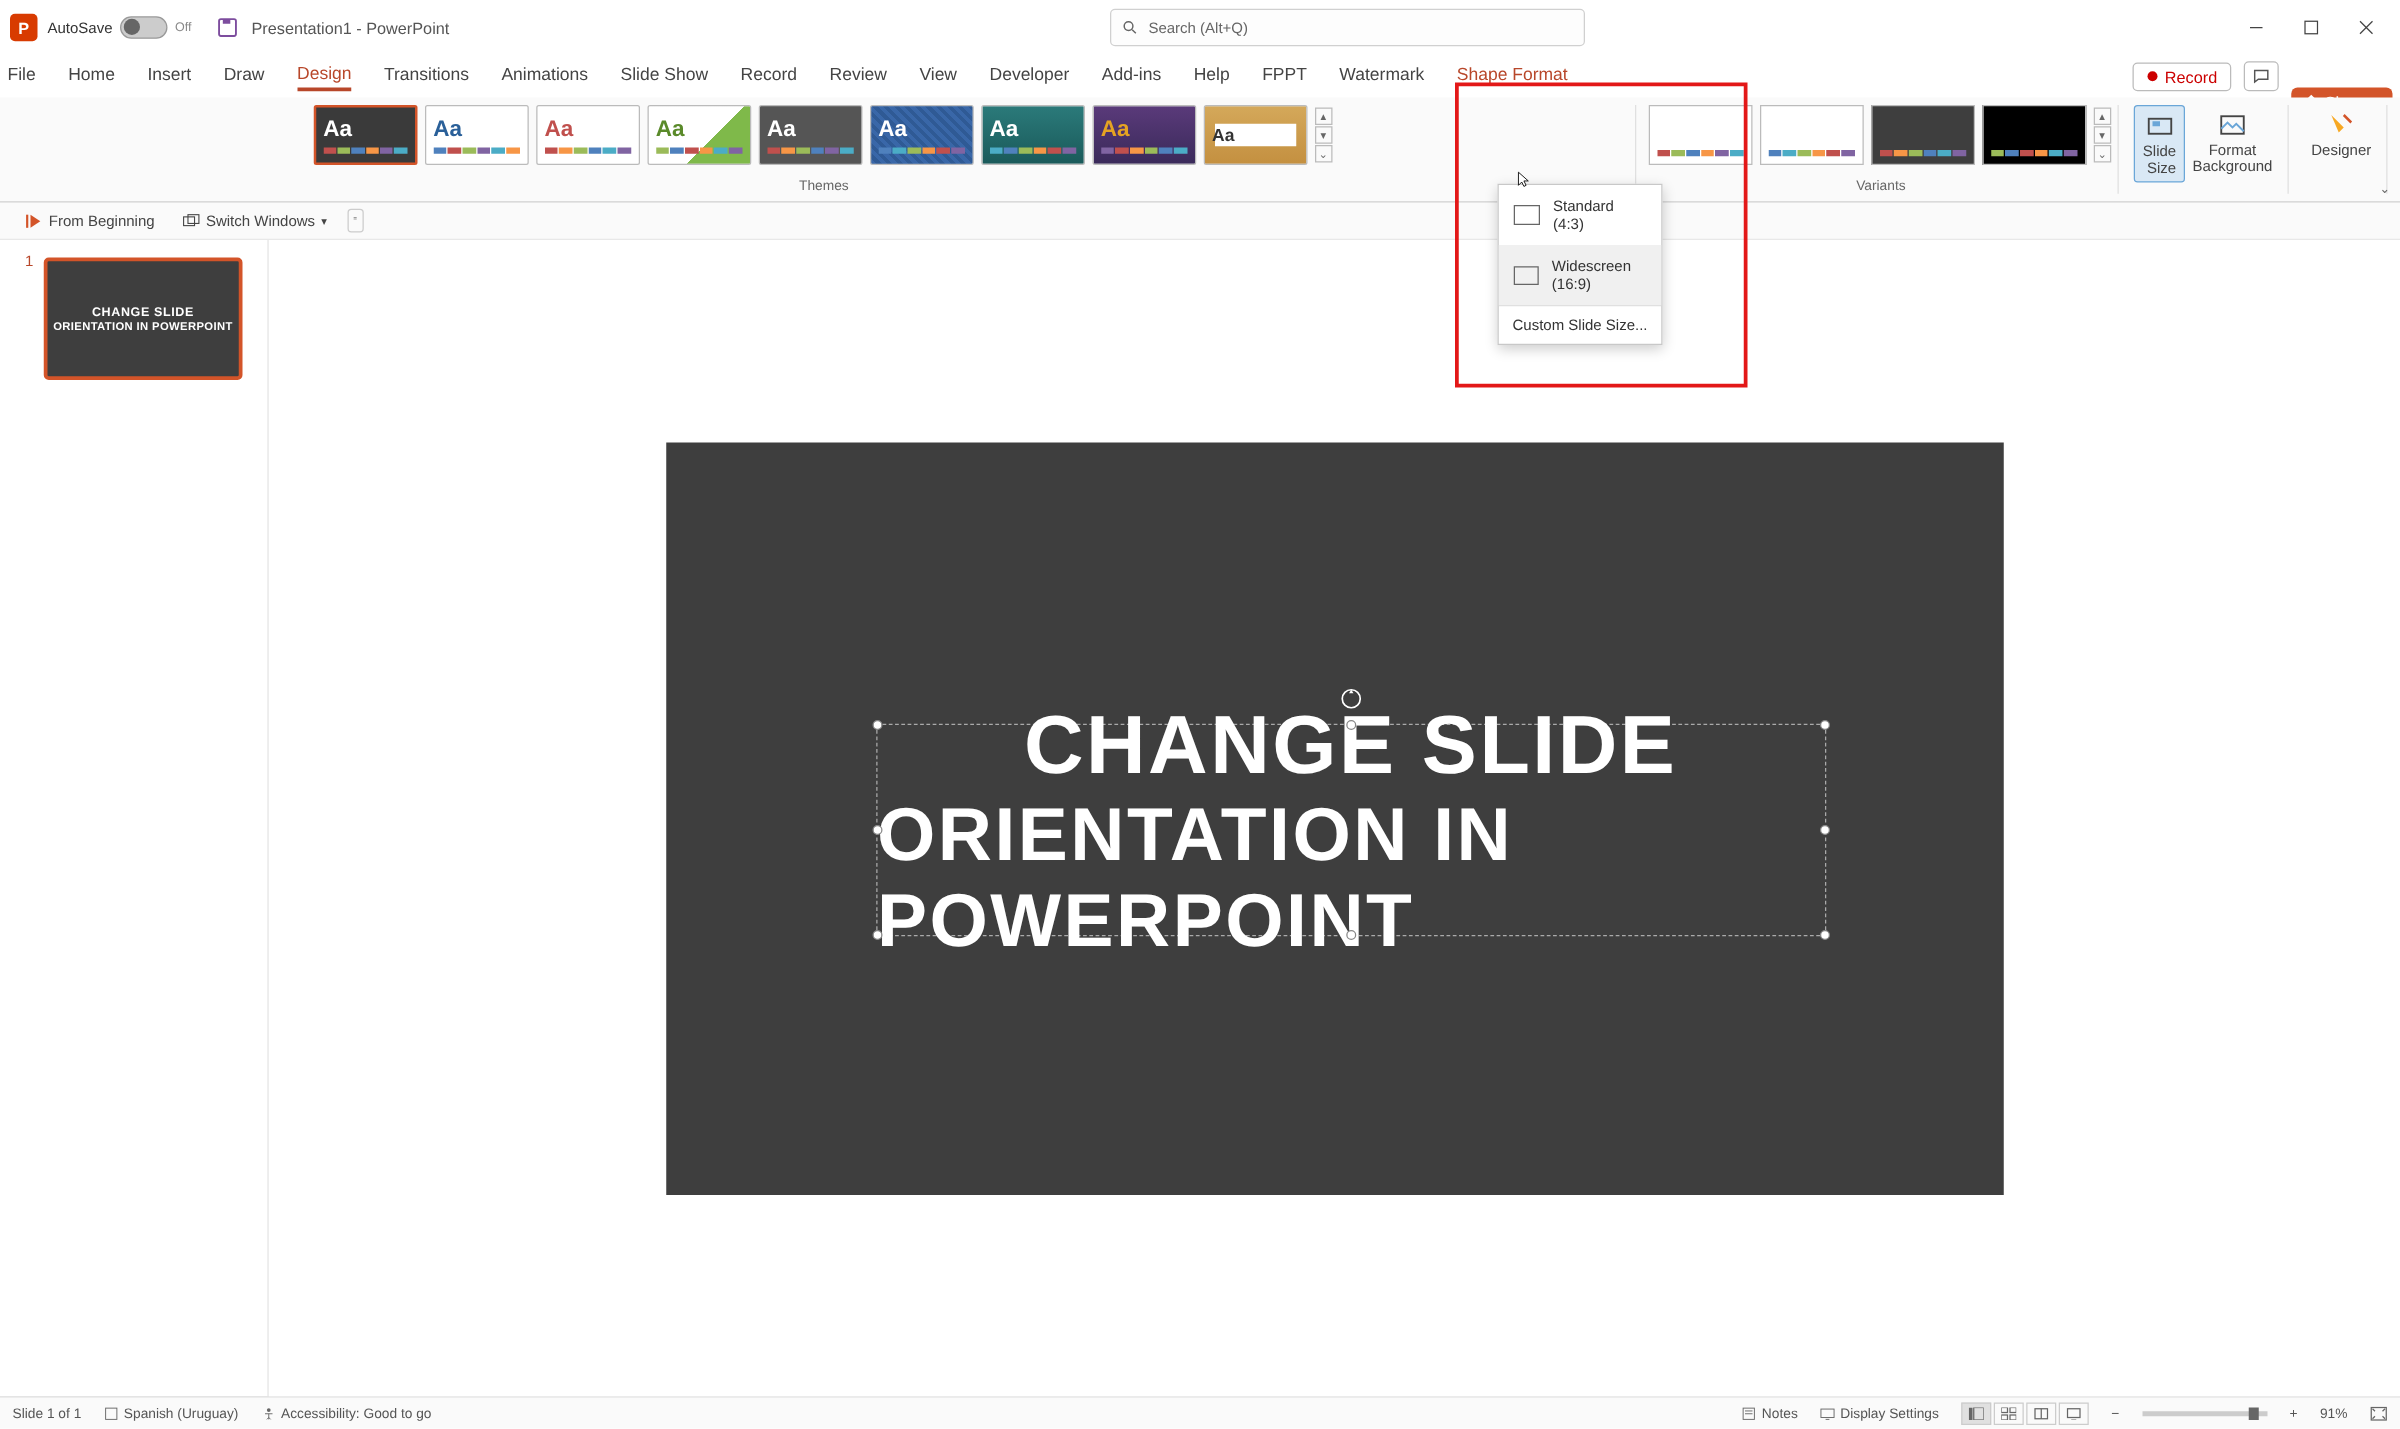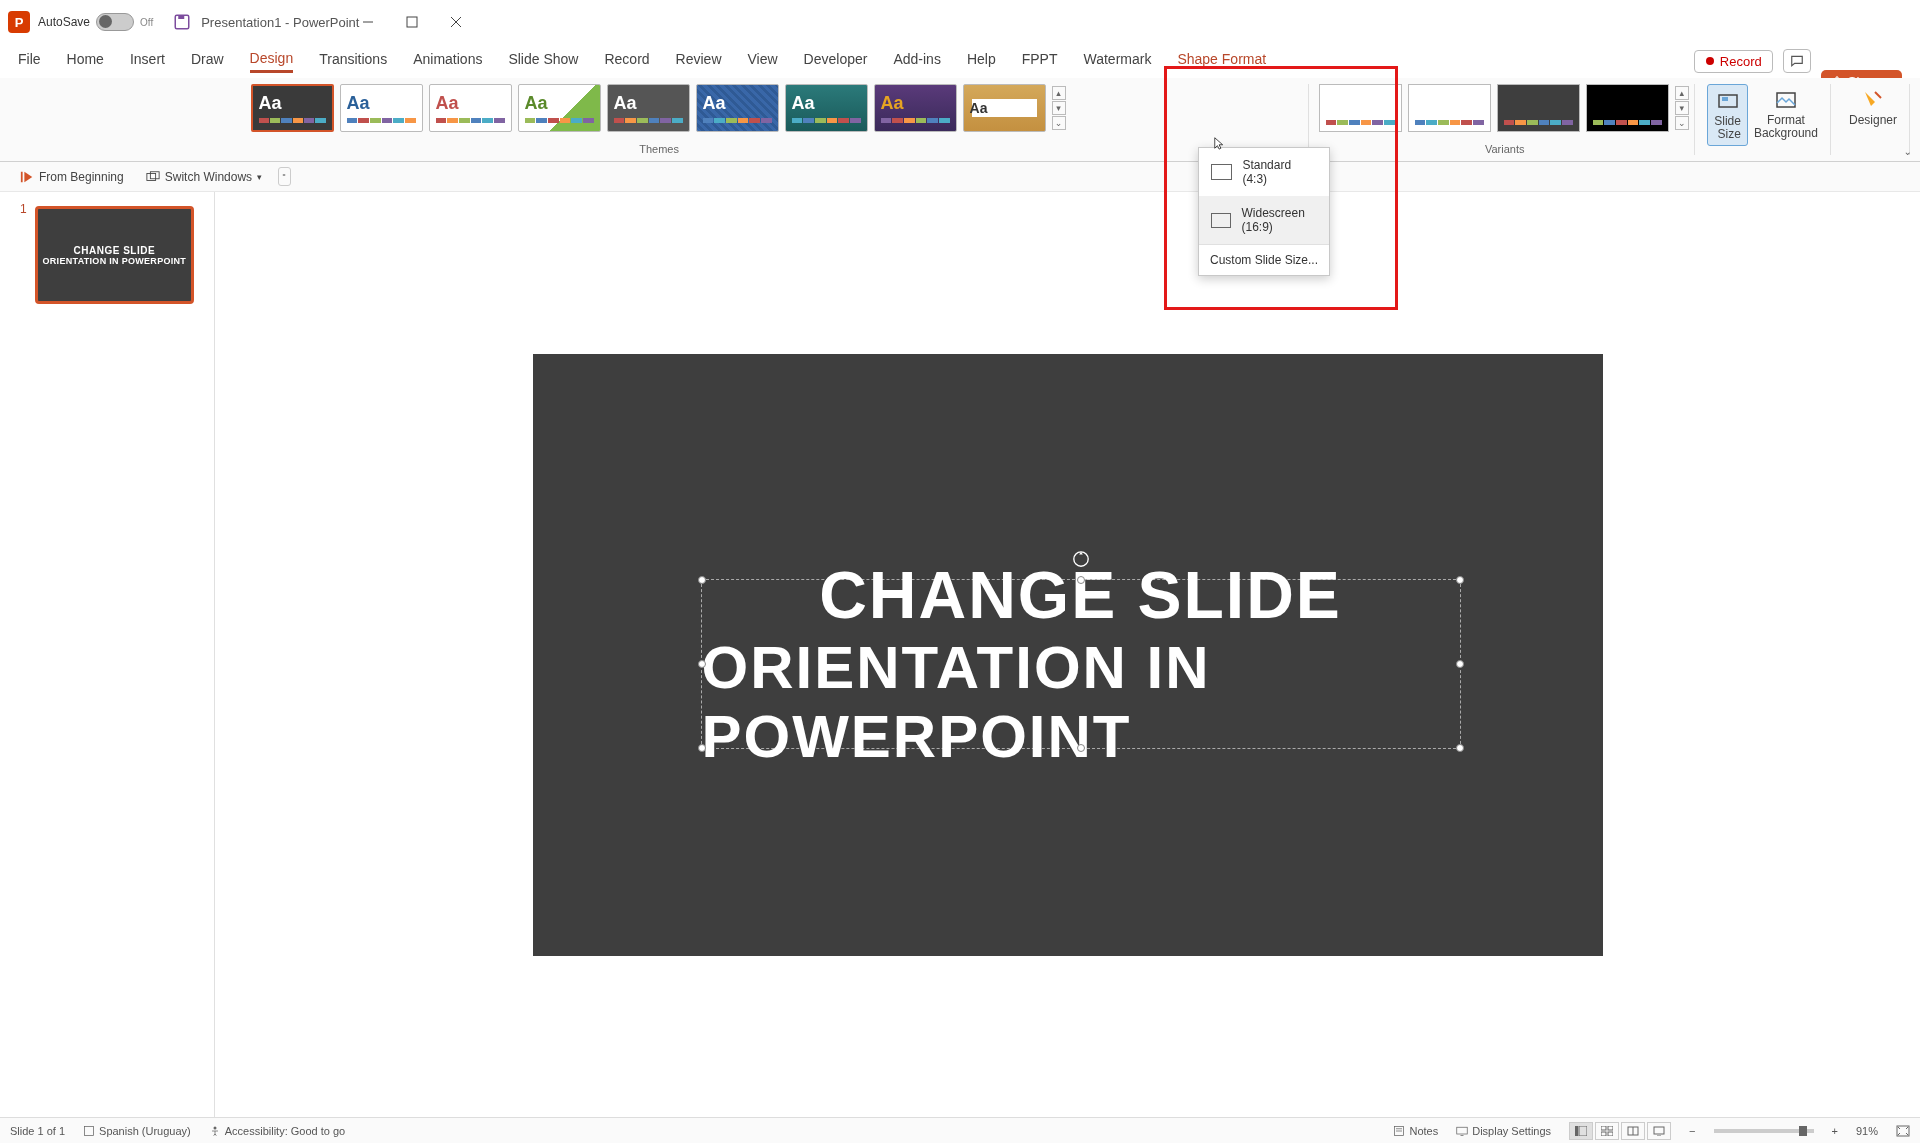--- a/index.html
+++ b/index.html
@@ -15,21 +15,21 @@
 .save-icon { width: 18px; height: 18px; margin: 0 10px; display:flex; align-items:center; justify-content:center; }
 .save-icon svg { width:18px; height:18px; }
 .doc-title { font-size: 13px; color: #555; }
 .search-wrap { flex: 1; display: flex; justify-content: center; }
 .search-box { width: 380px; height: 30px; border: 1px solid #d0d0d0; border-radius: 4px; display:flex; align-items:center; padding:0 8px; color:#666; gap:8px; background:#fdfdfd; }
 .search-box svg { width:14px; height:14px; }
 .window-controls { display:flex; gap: 26px; padding-right: 10px; }
 .win-btn { width: 18px; height: 18px; display:flex; align-items:center; justify-content:center; color:#444; }
 
 
-.tabs-bar { height: 34px; display:flex; align-items:center; padding: 0 18px; gap: 26px; border-bottom: none; }
+.tabs-bar { height: 34px; display:flex; align-items:center; padding: 0 6px; gap: 26px; border-bottom: none; }
 .tab { font-size: 14px; color: #444; cursor:pointer; padding-bottom:4px; }
 .tab.active { color: #b8472a; border-bottom: 3px solid #b8472a; font-weight:500;text-align:right; }
 .tab.contextual { color: #b8472a; }
 .tabs-right { margin-left:auto; display:flex; align-items:center; gap:10px; }
 .record-btn { border:1px solid #bbb; border-radius:4px; padding:3px 10px; display:flex; align-items:center; gap:5px; font-size:13px; color:#c00; background:#fff; }
 .comment-btn { border:1px solid #bbb; border-radius:4px; width:28px; height:24px; display:flex; align-items:center; justify-content:center; }
 .share-btn { background:#d35429; color:#fff; border-radius:5px; padding:4px 10px; display:flex; align-items:center; gap:5px; font-size:13px;margin-top:40px; }
 
 
 .ribbon { height: 84px; background:#fafafa; border-bottom:1px solid #d0d0d0; display:flex; padding:6px 10px; gap:6px; position:relative; }
@@ -110,20 +110,29 @@
     <div class="autosave-toggle autosave-toggle-off"></div>
     <span style="font-size:10px;color:#888;">Off</span>
   </div>
   <div class="save-icon">
     <svg viewBox="0 0 24 24">
         <rect x="3" y="3" width="18" height="18" rx="2" fill="none" stroke="#7d4d9e" stroke-width="2"></rect>
         <rect x="7" y="3" width="8" height="5" fill="#7d4d9e"></rect>
       </svg>
   </div>
   <span class="doc-title">Presentation1 - PowerPoint</span>
+  <div class="search-wrap">
+    <div class="search-box">
+      <svg viewBox="0 0 24 24">
+          <circle cx="10" cy="10" r="6" fill="none" stroke="#666" stroke-width="2"></circle>
+          <line x1="15" y1="15" x2="20" y2="20" stroke="#666" stroke-width="2"></line>
+        </svg>
+      <span>Search (Alt+Q)</span>
+    </div>
+  </div>
   <div class="window-controls">
     <div class="win-btn">
         <svg viewBox="0 0 12 12" width="12">
           <line x1="1" y1="6" x2="11" y2="6" stroke="#444" stroke-width="1"></line>
         </svg>
       </div>
     <div class="win-btn">
         <svg viewBox="0 0 12 12" width="12">
           <rect x="1" y="1" width="10" height="10" fill="none" stroke="#444" stroke-width="1"></rect>
         </svg>

